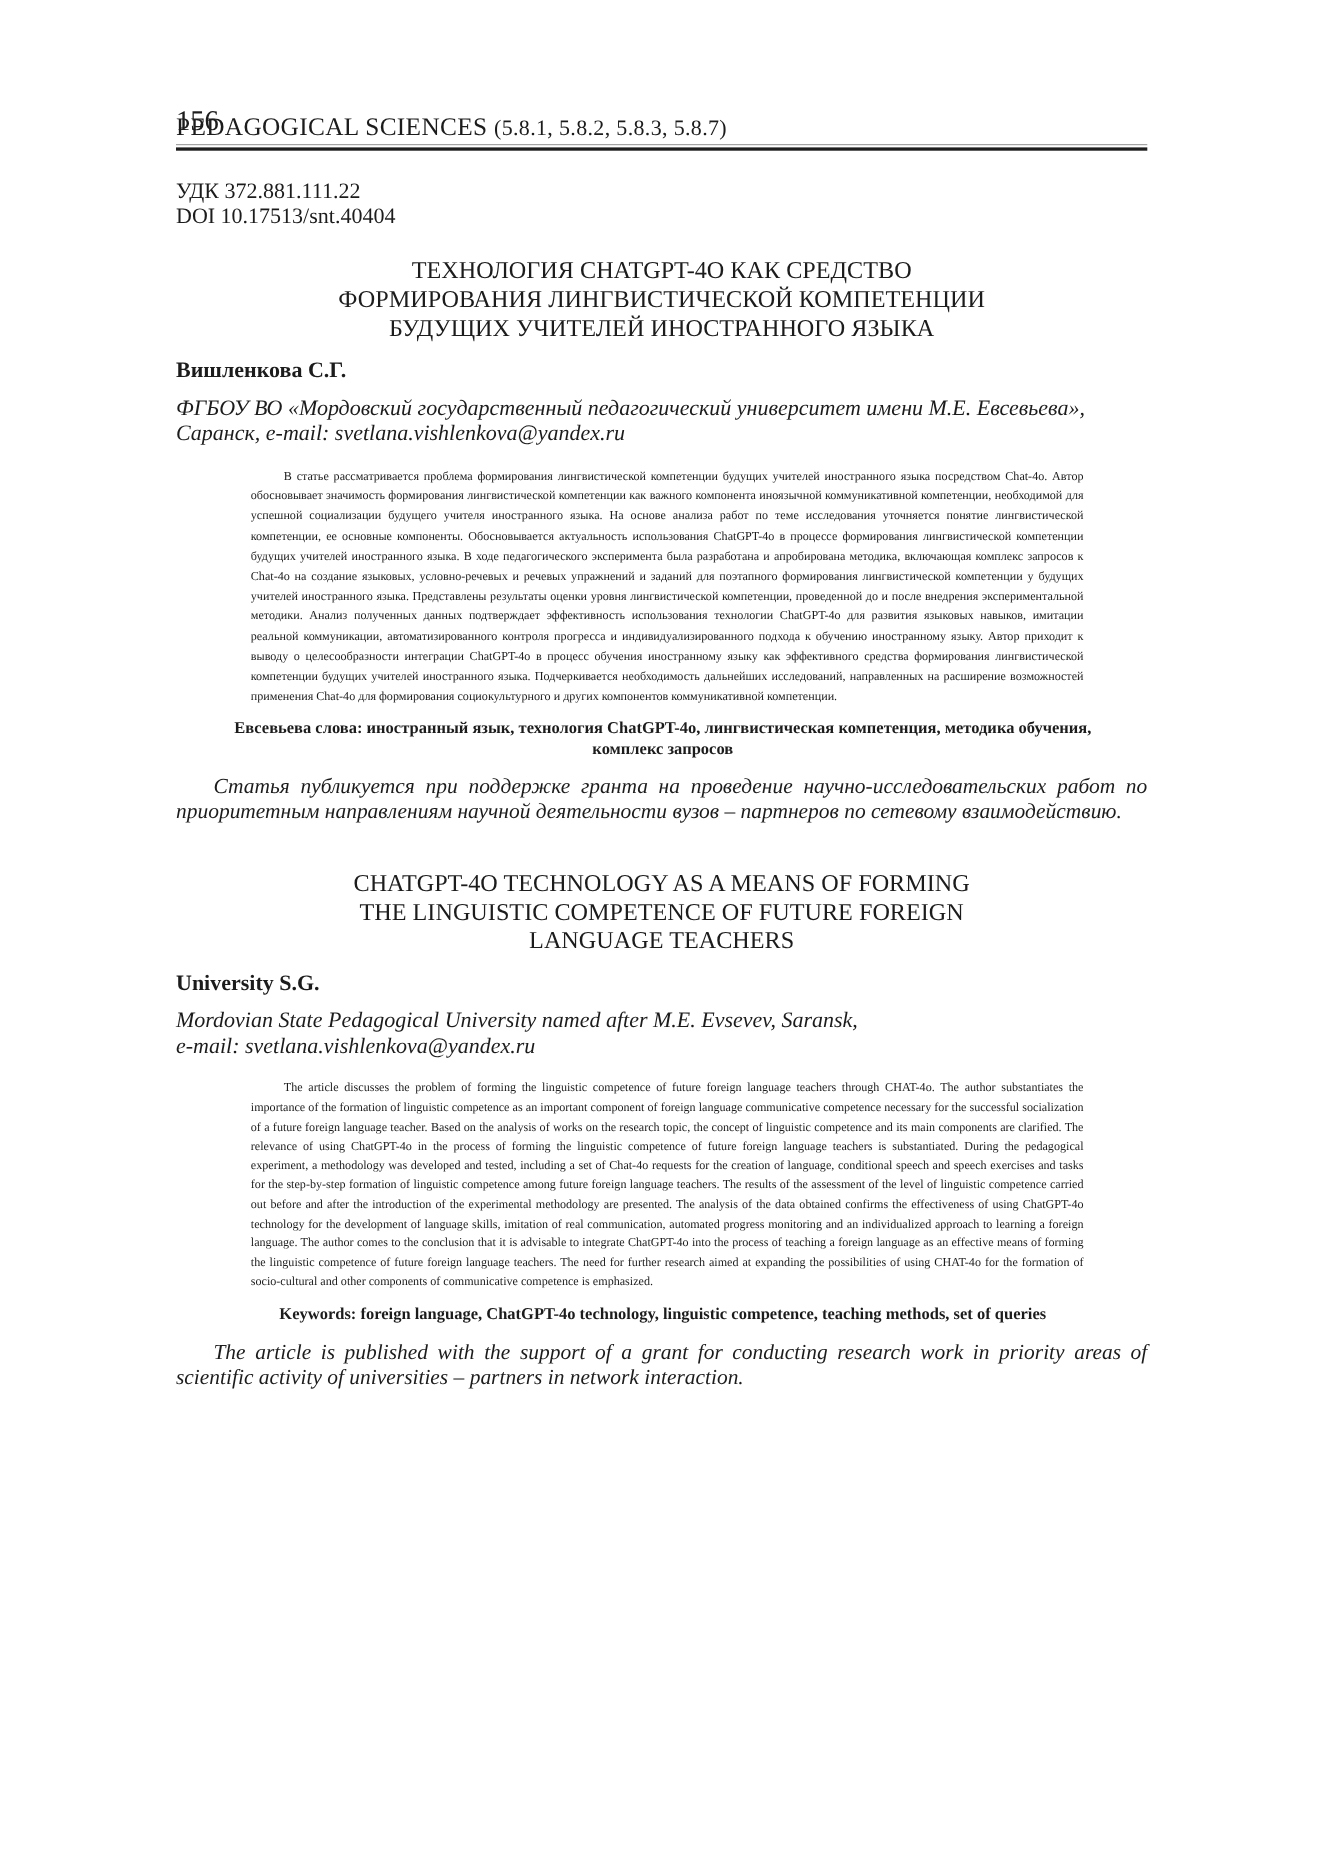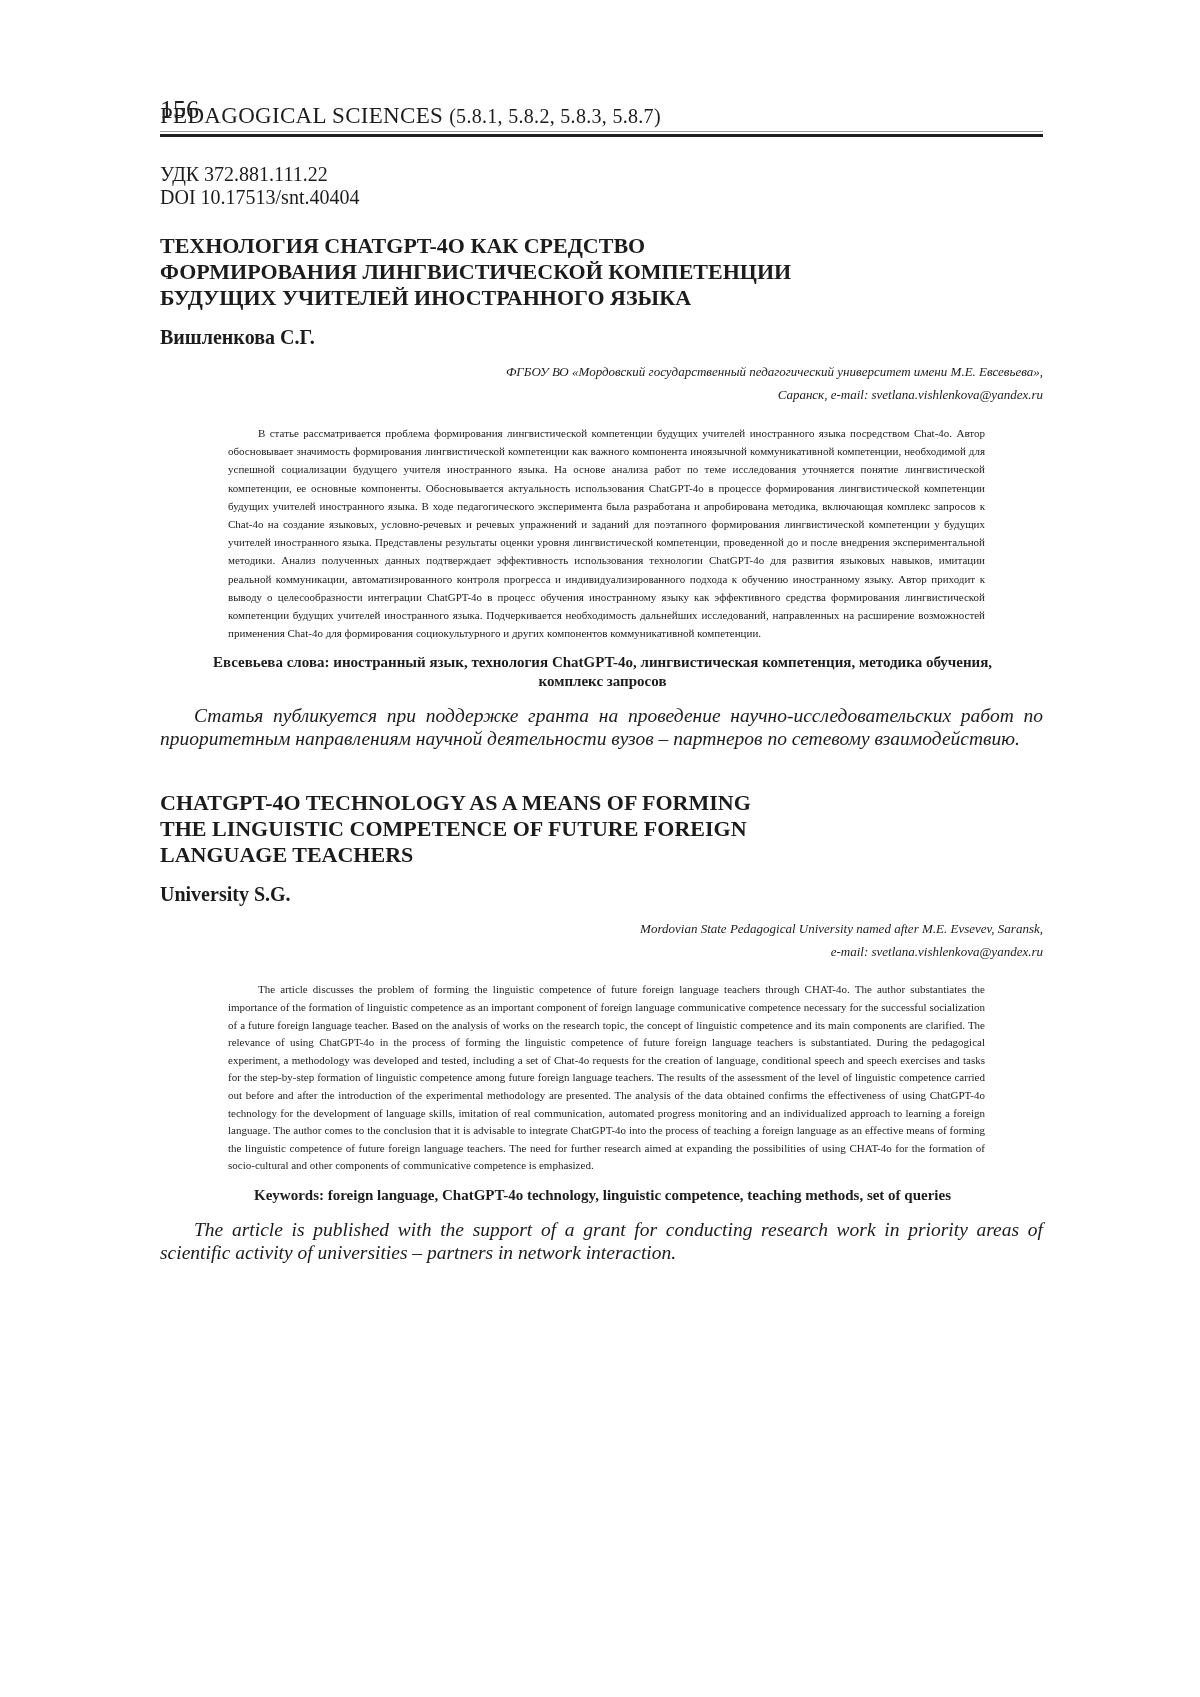--- a/index.html
+++ b/index.html
@@ -23,26 +23,26 @@
   }
   .running-head .codes { font-size:20px; }
   .rule {
     height:2px;
     border-top:1px solid #9a9a9a;
     border-bottom:3px solid #1d1d1d;
     margin-top:5px;
   }
   .meta-block { margin-top:26px; font-size:20px; line-height:23px; }
   .title-ru, .title-en {
-    margin-top:24px; 
-    font-size:22px; font-weight:bold; line-height:26px;
+    margin-top:24px; text-align:center;
+    font-size:22px; font-weight:normal; line-height:26px;
   }
   .title-en { margin-top:40px; }
   .author { margin-top:15px; text-align:left; font-size:20px; font-weight:bold; }
-  .affiliation { margin-top:11px; text-align:right; font-style:italic; font-size:13px; line-height:23px; }
+  .affiliation { margin-top:11px; text-align:left; font-style:italic; font-size:20px; line-height:23px; }
   .abstract {
     margin:18px 58px 0 68px;
     font-size:11px; line-height:18.2px;
     text-align:justify; text-indent:30px;
   }
   .abstract-en { line-height:17.6px; }
   .keywords {
     margin:11px 48px 0 50px;
     font-size:15px; font-weight:bold; line-height:19px;
     text-align:center;

